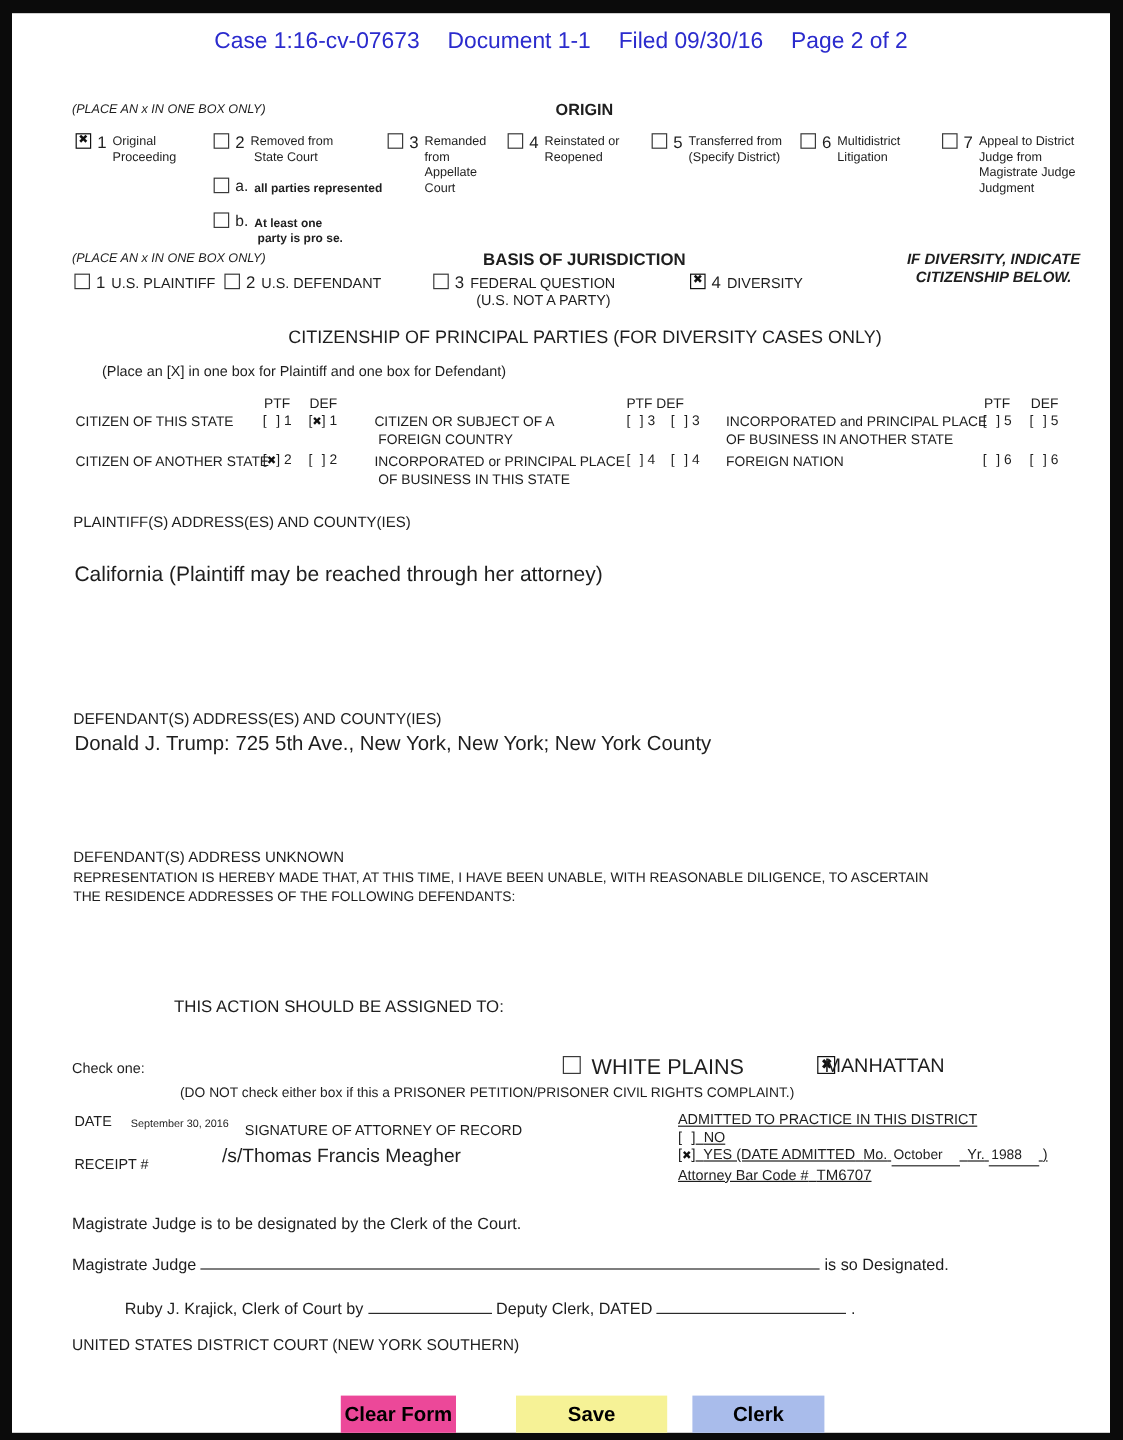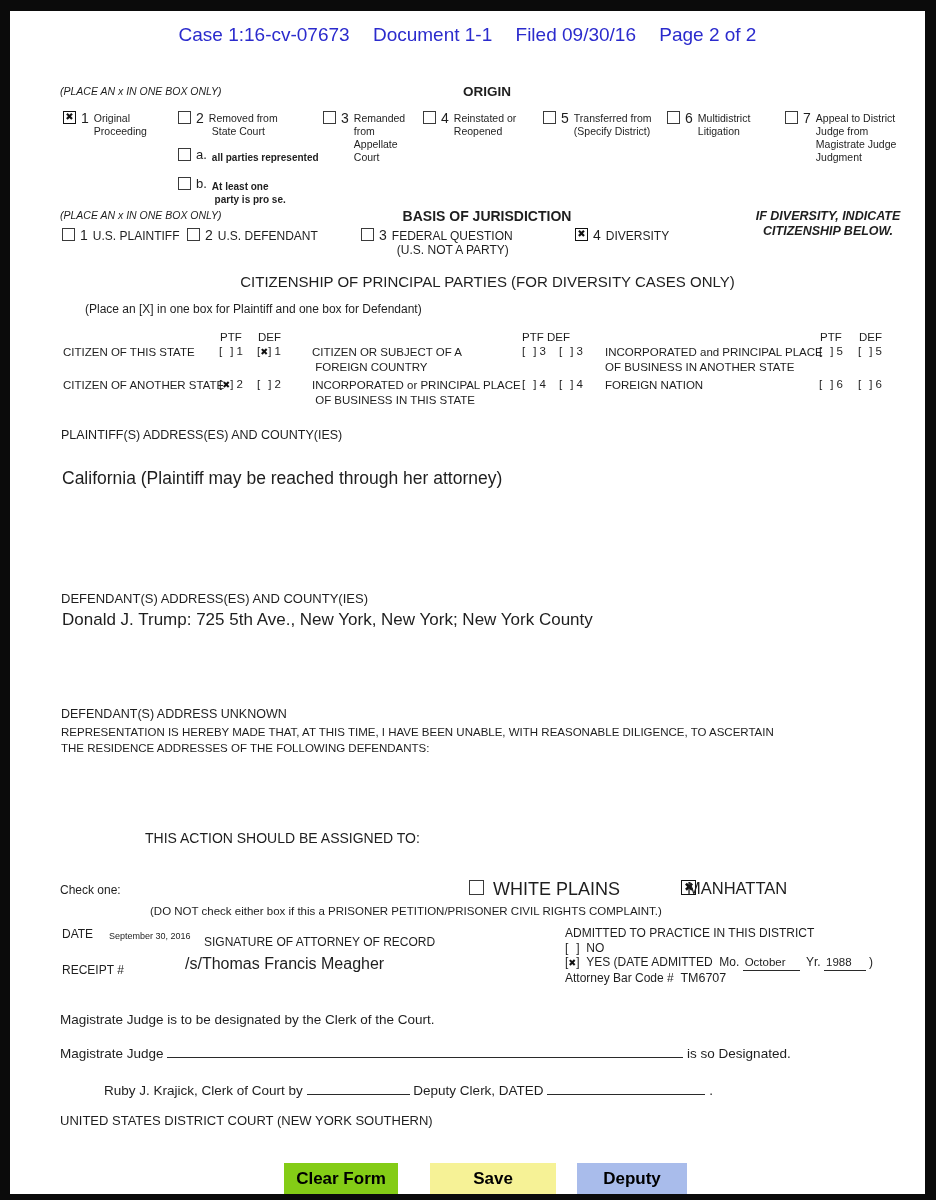--- a/index.html
+++ b/index.html
@@ -202,21 +202,21 @@
   <div class="abs" style="left:140px;top:894px;font-size:11.5px;">(DO NOT check either box if this a PRISONER PETITION/PRISONER CIVIL RIGHTS COMPLAINT.)</div>
 
   
   <div class="abs" style="left:52px;top:916px;font-size:12px;">DATE</div>
   <div class="abs" style="left:99px;top:920px;font-size:9px;">September 30, 2016</div>
   <div class="abs" style="left:194px;top:924px;font-size:12px;">SIGNATURE OF ATTORNEY OF RECORD</div>
   <div class="abs" style="left:52px;top:952px;font-size:12px;">RECEIPT #</div>
   <div class="abs" style="left:175px;top:944px;font-size:16px;">/s/Thomas Francis Meagher</div>
 
   
-  <div class="abs" style="left:555px;top:915px;font-size:12px;line-height:14.5px;">
+  <div class="abs" style="left:555px;top:915px;font-size:12px;line-height:14.5px;text-decoration:underline;">
     <div>ADMITTED TO PRACTICE IN THIS DISTRICT</div>
     <div>
       <span class="bkt" style="font-size:12px;">[<span class="bx" data-checked="false"></span>]</span>&nbsp;
       <span>NO</span>
     </div>
     <div>
       <span class="bkt" style="font-size:12px;">[<span class="bx" data-checked="true"></span>]</span>&nbsp;
       <span>YES (DATE ADMITTED</span>&nbsp;
       <span>Mo.</span>
       <span class="mval">October</span>&nbsp;
@@ -240,17 +240,17 @@
   <div class="abs" style="left:50px;top:1070px;font-size:13.5px;margin-left:44px;">
     <span>Ruby J. Krajick, Clerk of Court by</span>
     <span class="uline" style="width:103px;"></span>
     <span>Deputy Clerk, DATED</span>
     <span class="uline" style="width:158px;"></span>
     <span>.</span>
   </div>
   <div class="abs" style="left:50px;top:1102px;font-size:13px;">UNITED STATES DISTRICT COURT (NEW YORK SOUTHERN)</div>
 
   
-  <button class="btn" style="left: 274px; top: 1152px; width: 114px; background: #84cc16;">Clear Form</button>
+  <button class="btn" style="left: 274px; top: 1152px; width: 96px; background: #ec4899;">Clear Form</button>
   <button class="btn" style="left: 420px; top: 1152px; width: 126px; background: rgb(246, 242, 150);">Save</button>
-  <button class="btn" style="left: 567px; top: 1152px; width: 110px; background: rgb(169, 188, 235);">Deputy</button>
+  <button class="btn" style="left: 567px; top: 1152px; width: 110px; background: rgb(169, 188, 235);">Clerk</button>
 
 </div>
 
 </body></html>

